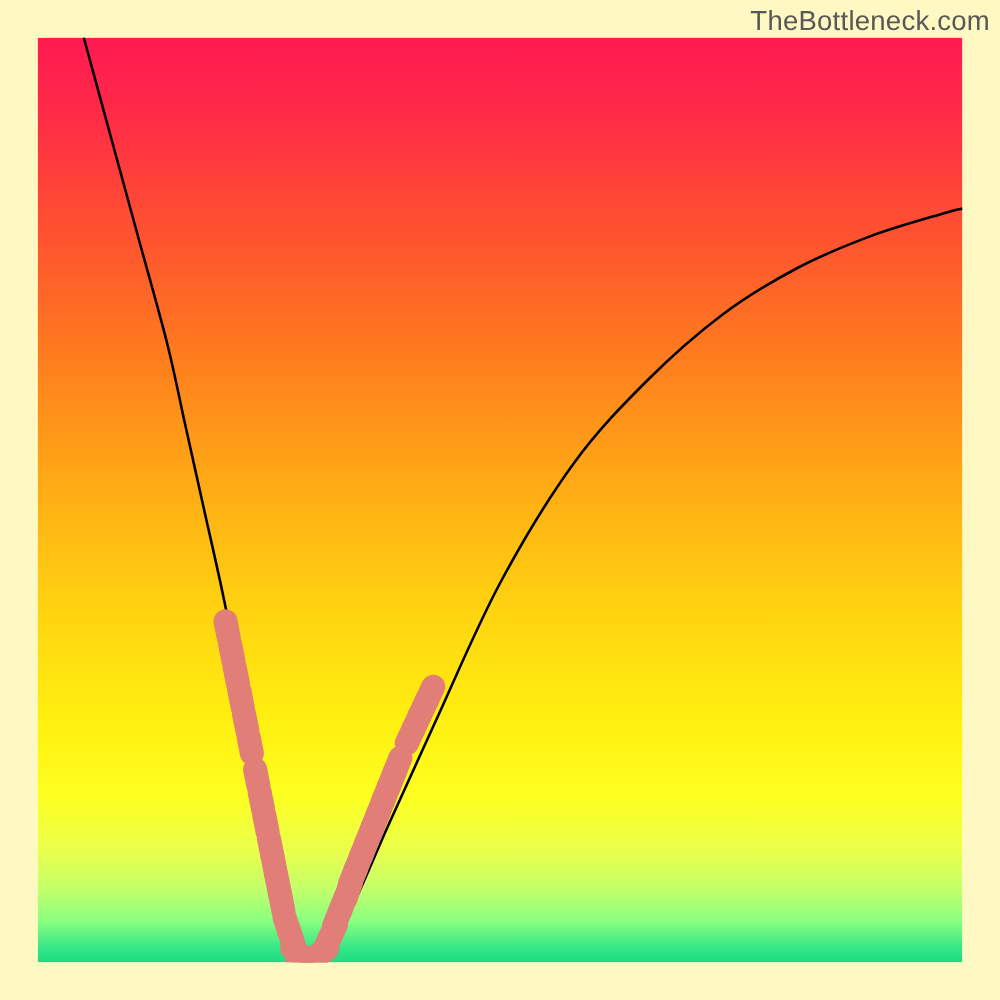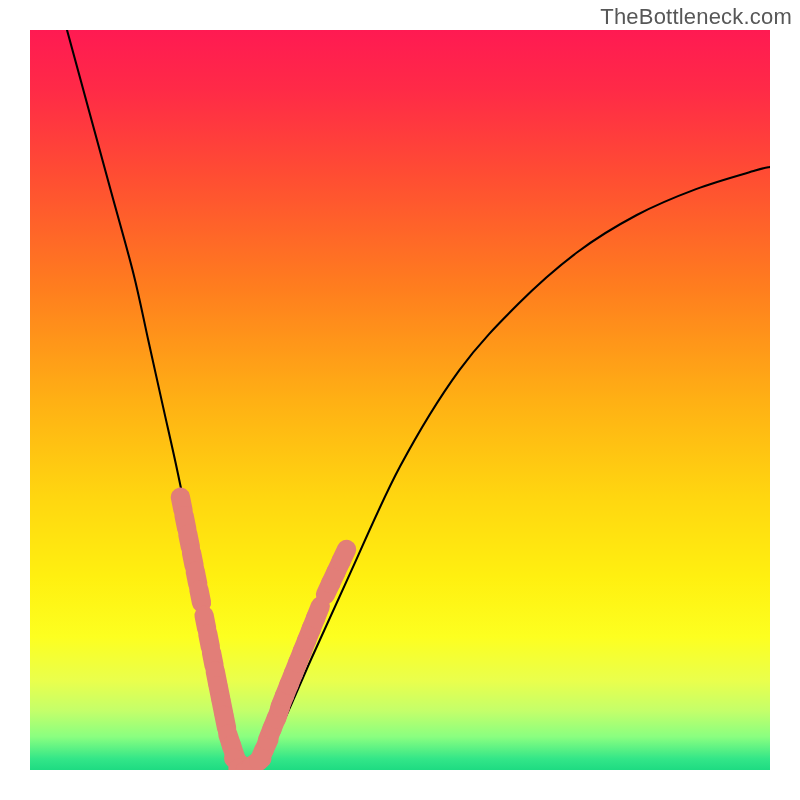--- a/index.html
+++ b/index.html
@@ -10,21 +10,21 @@
     overflow: hidden;
     background: #000;
     font-family: Arial, Helvetica, sans-serif;
   }
   .frame {
     position: absolute;
     top: 0;
     left: 0;
     width: 800px;
     height: 800px;
-    background: #ffffff;
+    background: #fef9c3;
   }
   .plot-area {
     position: absolute;
     top: 30px;
     left: 30px;
     width: 740px;
     height: 740px;
     overflow: hidden;
   }
   .gradient {

